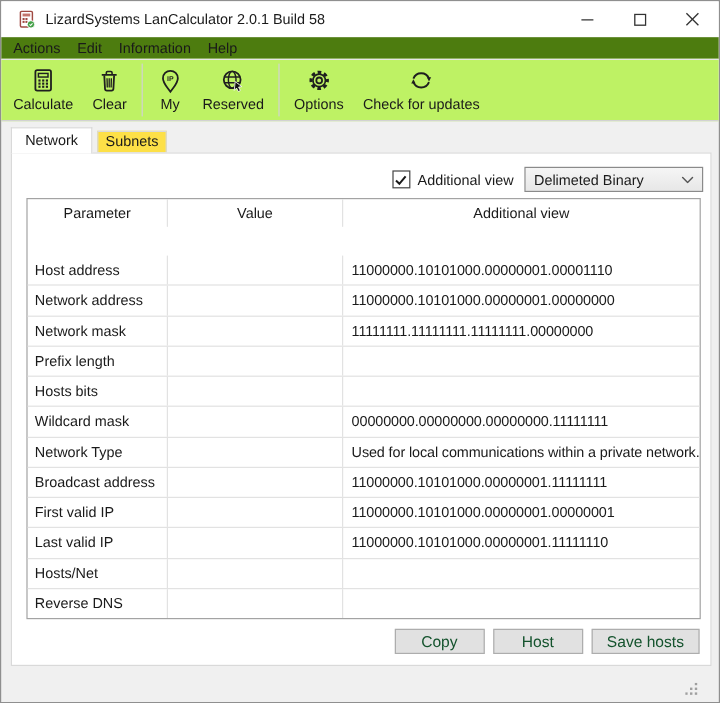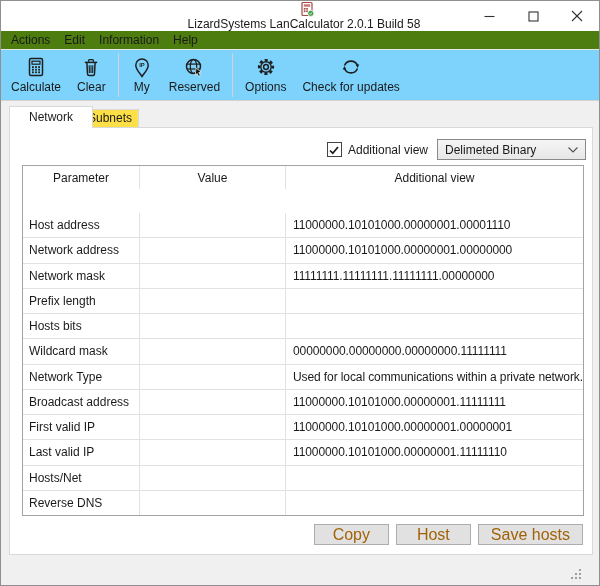--- a/index.html
+++ b/index.html
@@ -1,41 +1,41 @@
 <!DOCTYPE html>
 <html><head>
 <meta charset="utf-8">
 <style>
   html,body{margin:0;padding:0;background:#fff;}
   .window{position:relative;width:600px;height:586px;box-sizing:border-box;border:1px solid #8f8f8f;
           background:#f0f0f0;font-family:"Liberation Sans","DejaVu Sans",sans-serif;color:#1a1a1a;overflow:hidden;}
 
   
-  .titlebar{position:absolute;left:0;top:0;width:100%;height:30px;background:#fff;display:flex;align-items:center;flex-direction:column;}
+  .titlebar{position:absolute;left:0;top:0;width:100%;height:30px;background:#fff;display:flex;align-items:center;}
   .app-icon{margin-left:13px;flex:none;}
   .title{margin-left:8px;font-size:12px;white-space:nowrap;}
   .caption-buttons{position:absolute;right:0;top:0;height:30px;display:flex;}
   .cap-btn{width:44px;height:30px;display:flex;align-items:center;justify-content:center;}
 
   
   .menubar{position:absolute;left:0;top:30px;width:100%;height:18px;background:#4d7c0f;display:flex;align-items:center;padding-left:3px;box-sizing:border-box;}
   .menu-item{font-size:12px;padding:0 7px;white-space:nowrap;}
 
   
-  .toolbar{position:absolute;left:0;top:48px;width:100%;height:52px;background:#7dd3fc;
+  .toolbar{position:absolute;left:0;top:48px;width:100%;height:52px;background:#bef264;
            border-top:1px solid #e6e6e6;border-bottom:1px solid #d2d2d2;box-sizing:border-box;
            display:flex;align-items:stretch;padding-left:2px;}
   .tb-btn{display:flex;flex-direction:column;align-items:center;justify-content:flex-start;padding:5px 8px 0;}
   .tb-icon{height:24px;display:block;}
   .tb-label{font-size:12px;margin-top:1px;white-space:nowrap;}
   .tb-sep{width:1px;background:#d2d2d2;margin:3px 4px;}
 
   
   .tab{position:absolute;box-sizing:border-box;font-size:12px;text-align:center;}
-  .tab-network{left:8px;top:105px;width:84px;height:22px;line-height:21px;background:#fff;
+  .tab-network{left:8px;top:105px;width:68px;height:22px;line-height:21px;background:#fff;
                border:1px solid #d9d9d9;border-bottom:none;z-index:3;}
   .tab-subnets{left:80px;top:108px;width:58px;height:19px;line-height:17px;background:#fde047;
                border:1px solid #d9d9d9;z-index:1;}
 
   
   .panel{position:absolute;left:8px;top:126px;width:584px;height:428px;background:#fff;
          border:1px solid #d9d9d9;box-sizing:border-box;z-index:2;}
 
   .controls-row{position:absolute;top:11px;right:6px;display:flex;align-items:center;}
   .checkbox{width:13px;height:13px;border:1px solid #444;background:#fff;box-sizing:content-box;
@@ -55,21 +55,21 @@
   .col-add{flex:1;min-width:0;}
   .t-body{flex:1;display:flex;flex-direction:column;}
   .t-row{flex:1;display:flex;border-top:1px solid #e2e2e2;}
   .t-body > div:first-of-type{border-top:none;}
   .td{font-size:12px;display:flex;align-items:center;padding-left:6px;box-sizing:border-box;white-space:nowrap;}
   .td.col-add{padding-left:7px;letter-spacing:-0.1px;overflow:hidden;}
 
   
   .footer{position:absolute;top:396px;right:9px;display:flex;gap:7px;}
   .btn{min-width:75px;height:21px;background:#e1e1e1;border:1px solid #adadad;border-radius:0;
-       font-family:inherit;font-size:16px;color:#a16207;padding:0 12px;
+       font-family:inherit;font-size:13px;color:#14532d;padding:0 12px;
        display:flex;align-items:center;justify-content:center;cursor:default;}
 
   .grip{position:absolute;right:17px;bottom:5px;}
 </style>
 </head>
 <body>
 
 <div class="window">
 
   <div class="titlebar">

